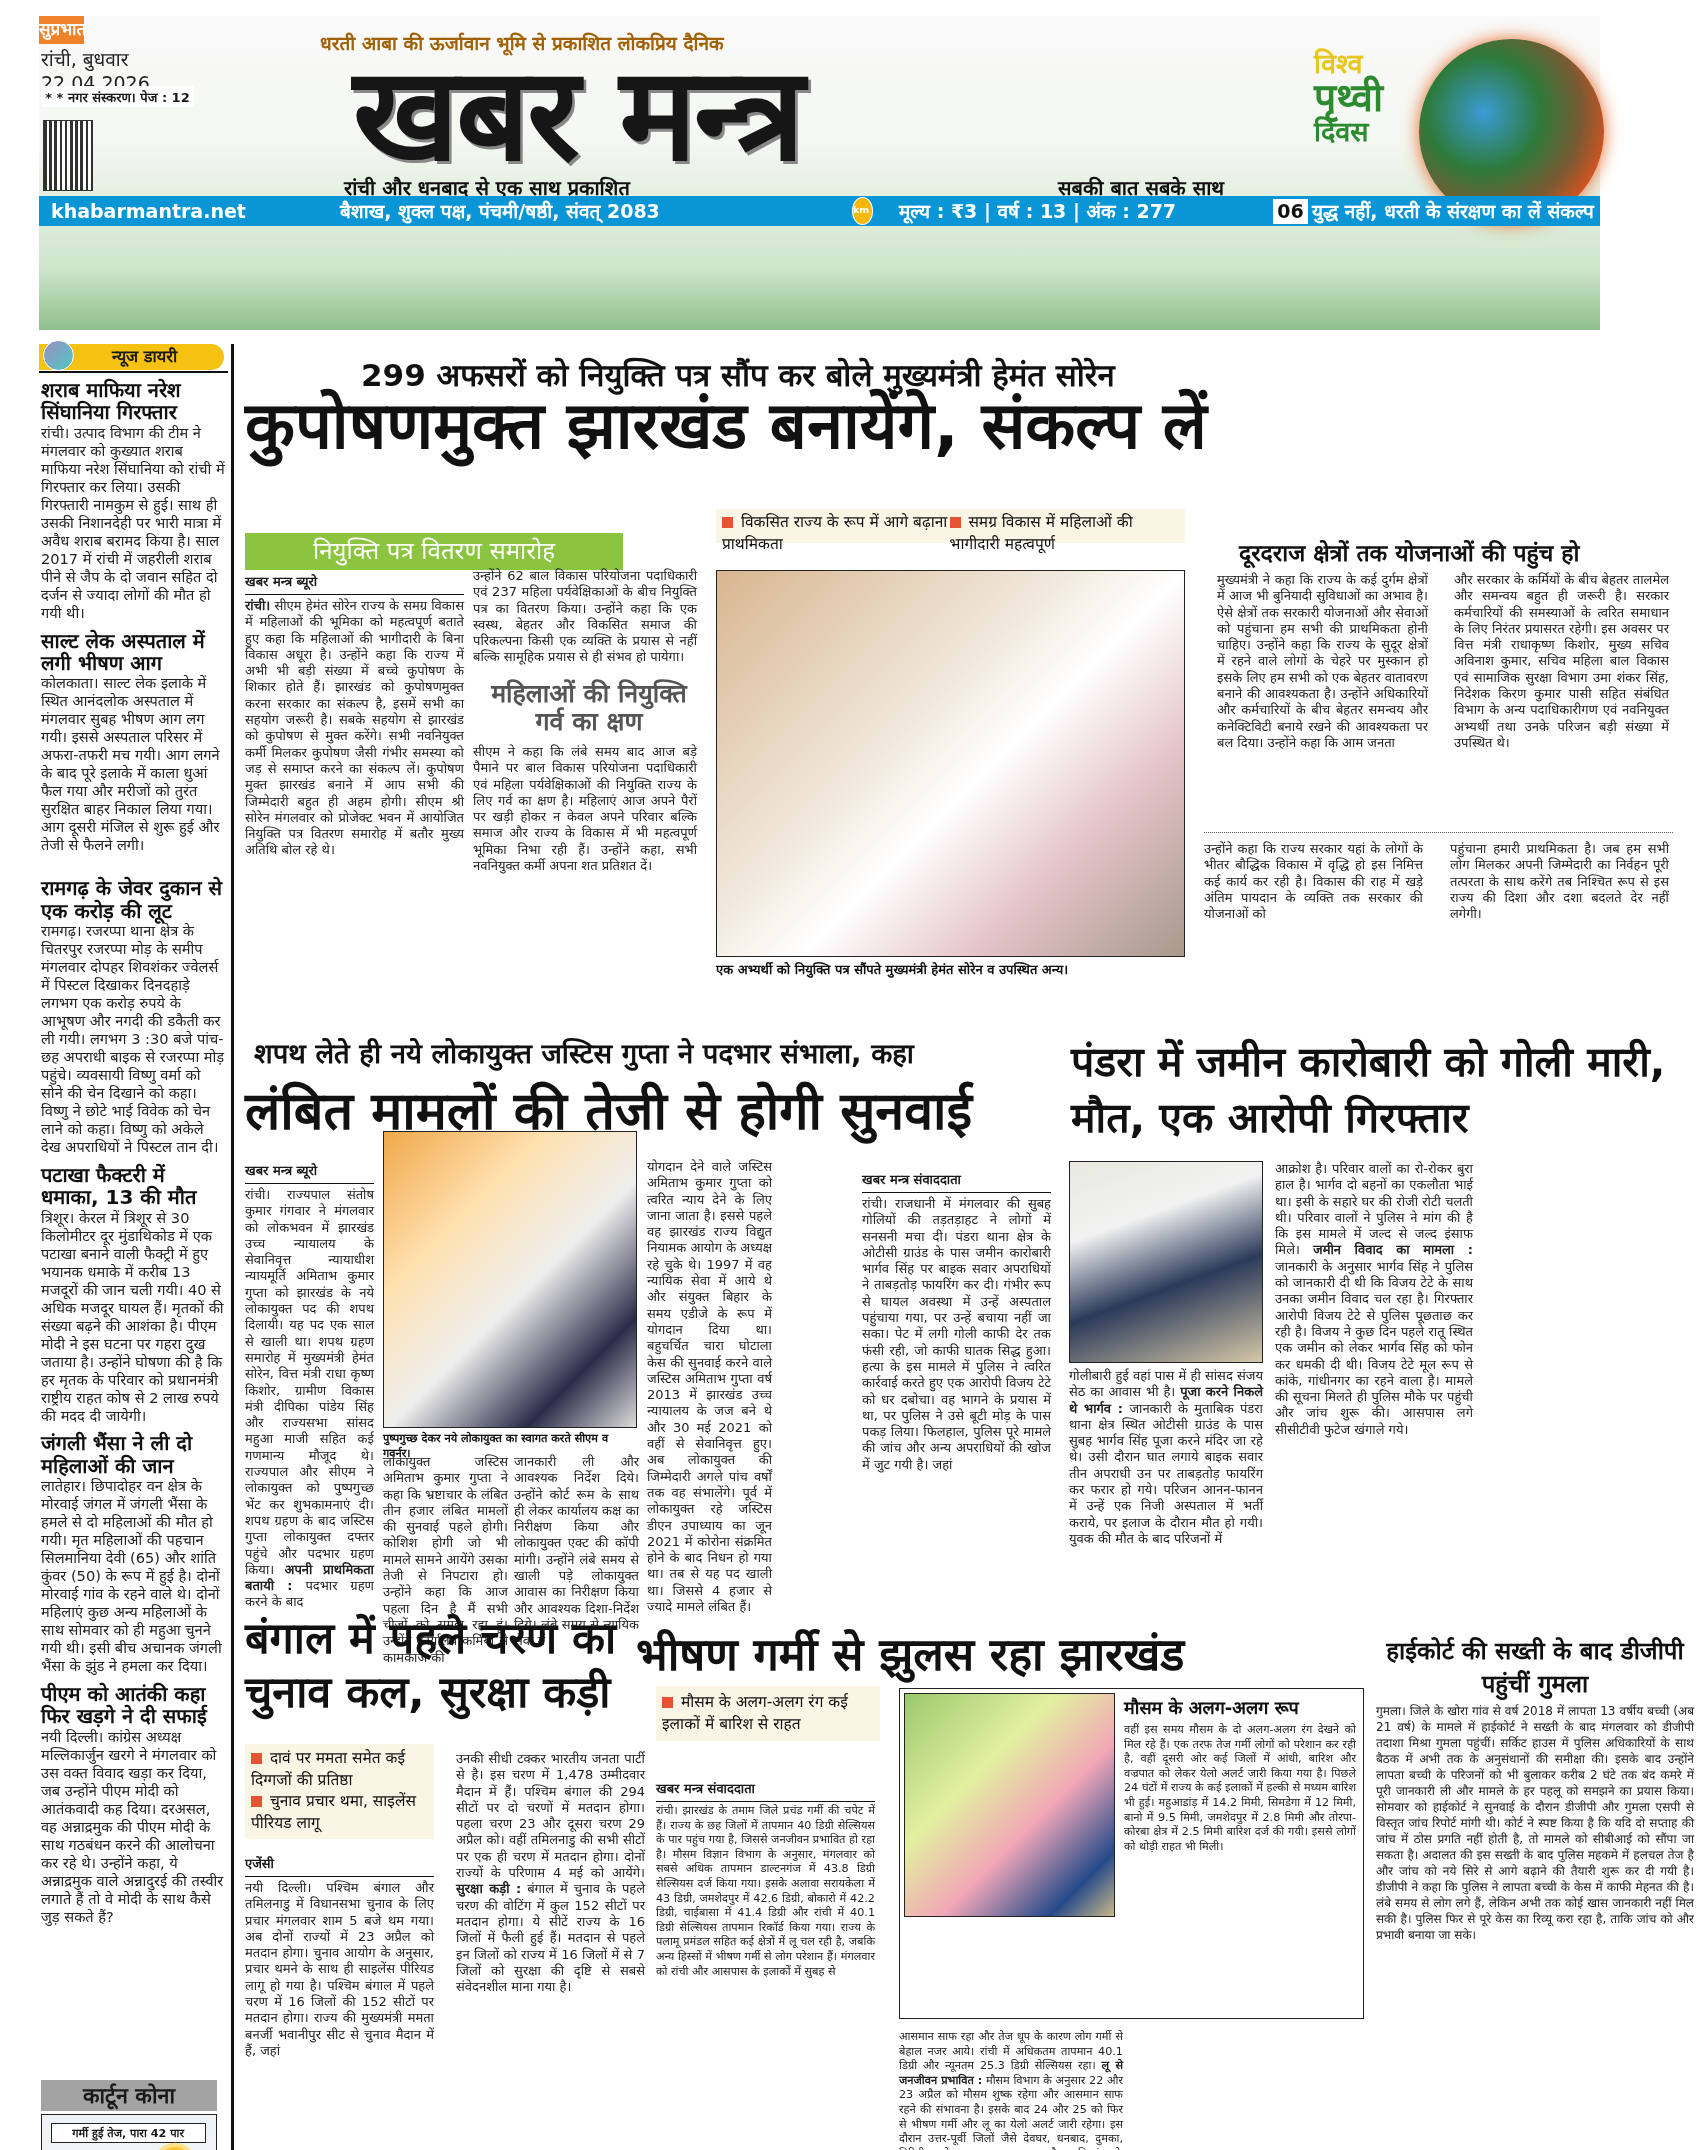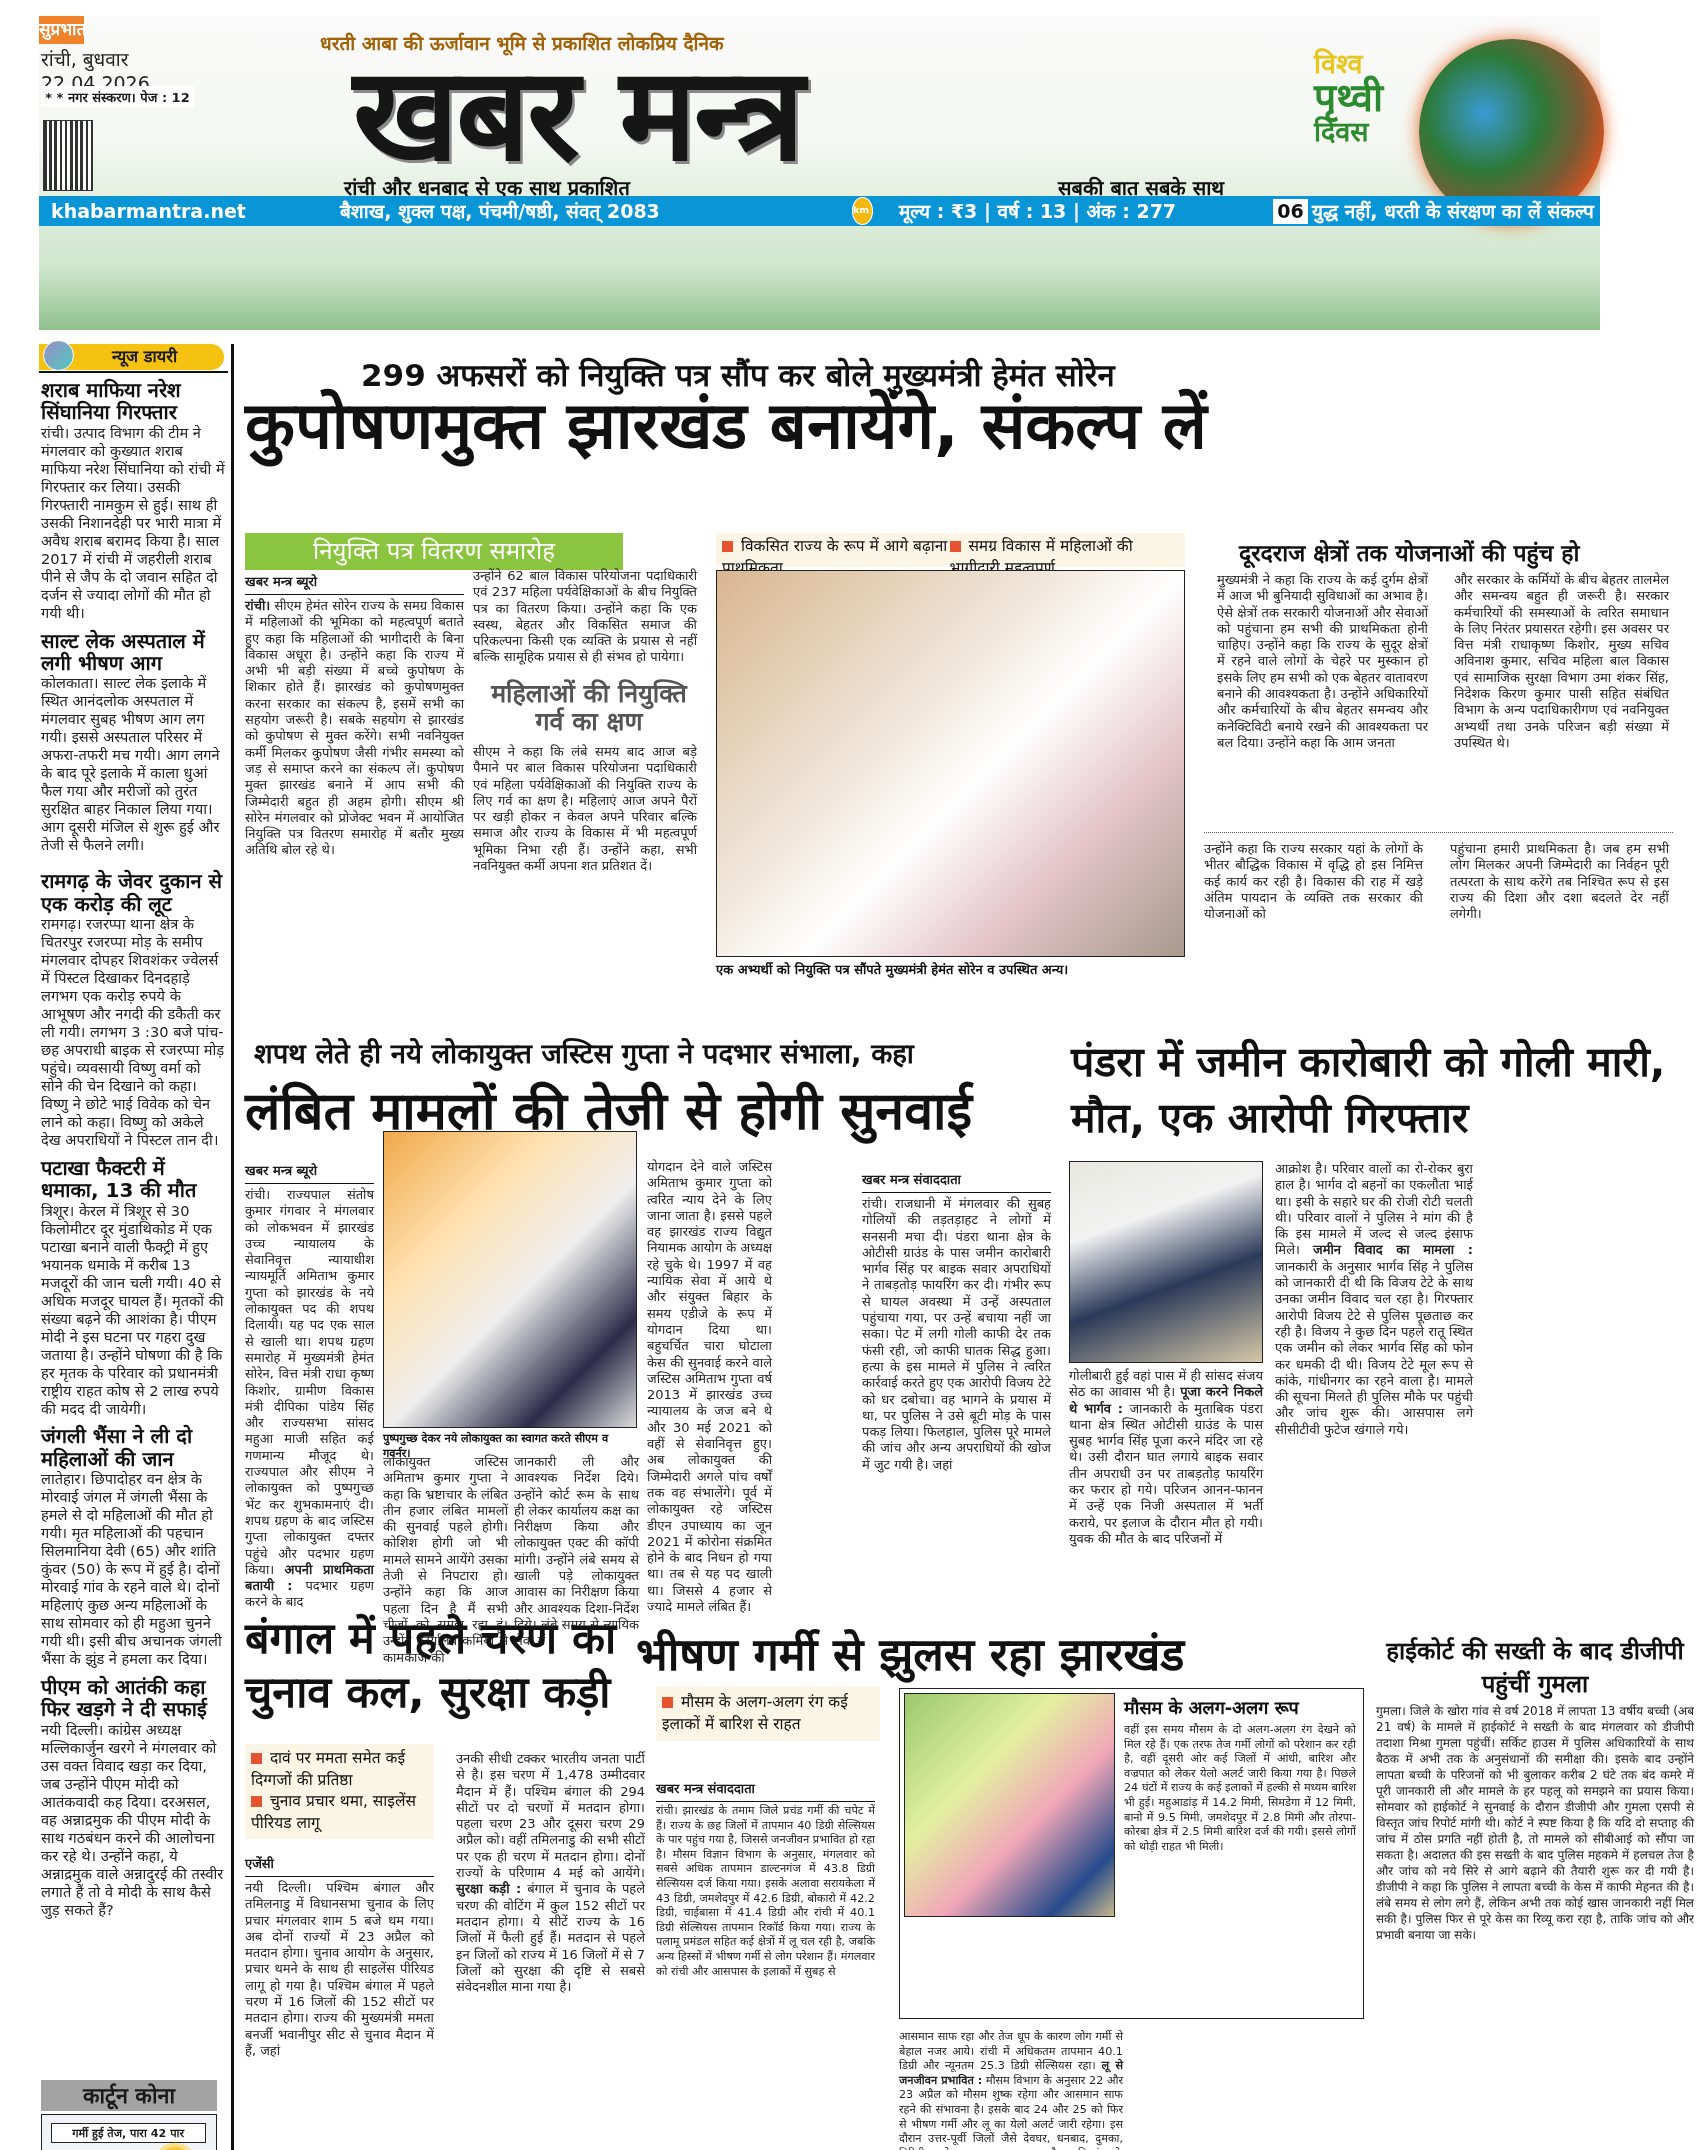--- a/index.html
+++ b/index.html
@@ -82,21 +82,21 @@
 <div class="abs col-rule" style="left:231px;top:344px;height:1897px"></div>
 <div class="abs nd-title">न्यूज डायरी</div>
 <div class="abs nd-icon"></div>
 <div class="abs hr" style="left:39px;top:371px;width:189px"></div>
 
 <div class="abs" style="left:41px;top:379px;width:185px">
   <div style="margin-bottom:7.7px">
     <div class="brief-h">शराब माफिया नरेश सिंघानिया गिरफ्तार</div>
     <div class="brief-b">रांची। उत्पाद विभाग की टीम ने मंगलवार को कुख्यात शराब माफिया नरेश सिंघानिया को रांची में गिरफ्तार कर लिया। उसकी गिरफ्तारी नामकुम से हुई। साथ ही उसकी निशानदेही पर भारी मात्रा में अवैध शराब बरामद किया है। साल 2017 में रांची में जहरीली शराब पीने से जैप के दो जवान सहित दो दर्जन से ज्यादा लोगों की मौत हो गयी थी।</div>
   </div>
-  <div style="margin-bottom:16px">
+  <div style="margin-bottom:23px">
     <div class="brief-h">साल्ट लेक अस्पताल में लगी भीषण आग</div>
     <div class="brief-b">कोलकाता। साल्ट लेक इलाके में स्थित आनंदलोक अस्पताल में मंगलवार सुबह भीषण आग लग गयी। इससे अस्पताल परिसर में अफरा-तफरी मच गयी। आग लगने के बाद पूरे इलाके में काला धुआं फैल गया और मरीजों को तुरंत सुरक्षित बाहर निकाल लिया गया। आग दूसरी मंजिल से शुरू हुई और तेजी से फैलने लगी।</div>
   </div>
   <div style="margin-bottom:7.7px">
     <div class="brief-h">रामगढ़ के जेवर दुकान से एक करोड़ की लूट</div>
     <div class="brief-b">रामगढ़। रजरप्पा थाना क्षेत्र के चितरपुर रजरप्पा मोड़ के समीप मंगलवार दोपहर शिवशंकर ज्वेलर्स में पिस्टल दिखाकर दिनदहाड़े लगभग एक करोड़ रुपये के आभूषण और नगदी की डकैती कर ली गयी। लगभग 3 :30 बजे पांच-छह अपराधी बाइक से रजरप्पा मोड़ पहुंचे। व्यवसायी विष्णु वर्मा को सोने की चेन दिखाने को कहा। विष्णु ने छोटे भाई विवेक को चेन लाने को कहा। विष्णु को अकेले देख अपराधियों ने पिस्टल तान दी।</div>
   </div>
   <div style="margin-bottom:7.7px">
     <div class="brief-h">पटाखा फैक्टरी में धमाका, 13 की मौत</div>
     <div class="brief-b">त्रिशूर। केरल में त्रिशूर से 30 किलोमीटर दूर मुंडाथिकोड में एक पटाखा बनाने वाली फैक्ट्री में हुए भयानक धमाके में करीब 13 मजदूरों की जान चली गयी। 40 से अधिक मजदूर घायल हैं। मृतकों की संख्या बढ़ने की आशंका है। पीएम मोदी ने इस घटना पर गहरा दुख जताया है। उन्होंने घोषणा की है कि हर मृतक के परिवार को प्रधानमंत्री राष्ट्रीय राहत कोष से 2 लाख रुपये की मदद दी जायेगी।</div>
@@ -121,21 +121,21 @@
 
 <div class="abs h-main sub-gray" style="left:361px;top:353px;font-size:31px">299 अफसरों को नियुक्ति पत्र सौंप कर बोले मुख्यमंत्री हेमंत सोरेन</div>
 <div class="abs h-main" style="left:245px;top:389px;font-size:65px;line-height:73px">कुपोषणमुक्त झारखंड बनायेंगे, संकल्प लें</div>
 <div class="abs green-strip" style="left:245px;top:533px;width:378px;height:37px">नियुक्ति पत्र वितरण समारोह</div>
 <div class="abs byline" style="left:245px;top:572px;width:219px">खबर मन्त्र ब्यूरो</div>
 <div class="abs body" style="left:245px;top:598px;width:219px"><b>रांची।</b> <span>सीएम हेमंत सोरेन राज्य के समग्र विकास में महिलाओं की भूमिका को महत्वपूर्ण बताते हुए कहा कि महिलाओं की भागीदारी के बिना विकास अधूरा है। उन्होंने कहा कि राज्य में अभी भी बड़ी संख्या में बच्चे कुपोषण के शिकार होते हैं। झारखंड को कुपोषणमुक्त करना सरकार का संकल्प है, इसमें सभी का सहयोग जरूरी है। सबके सहयोग से झारखंड को कुपोषण से मुक्त करेंगे। सभी नवनियुक्त कर्मी मिलकर कुपोषण जैसी गंभीर समस्या को जड़ से समाप्त करने का संकल्प लें। कुपोषण मुक्त झारखंड बनाने में आप सभी की जिम्मेदारी बहुत ही अहम होगी। सीएम श्री सोरेन मंगलवार को प्रोजेक्ट भवन में आयोजित नियुक्ति पत्र वितरण समारोह में बतौर मुख्य अतिथि बोल रहे थे।</span></div>
 <div class="abs body" style="left:473px;top:568px;width:224px">उन्होंने 62 बाल विकास परियोजना पदाधिकारी एवं 237 महिला पर्यवेक्षिकाओं के बीच नियुक्ति पत्र का वितरण किया। उन्होंने कहा कि एक स्वस्थ, बेहतर और विकसित समाज की परिकल्पना किसी एक व्यक्ति के प्रयास से नहीं बल्कि सामूहिक प्रयास से ही संभव हो पायेगा।</div>
 <div class="abs sub-gray" style="left:486px;top:680px;width:206px;font-size:25px;line-height:28px;text-align:center">महिलाओं की नियुक्ति गर्व का क्षण</div>
 <div class="abs body" style="left:473px;top:744px;width:224px">सीएम ने कहा कि लंबे समय बाद आज बड़े पैमाने पर बाल विकास परियोजना पदाधिकारी एवं महिला पर्यवेक्षिकाओं की नियुक्ति राज्य के लिए गर्व का क्षण है। महिलाएं आज अपने पैरों पर खड़ी होकर न केवल अपने परिवार बल्कि समाज और राज्य के विकास में भी महत्वपूर्ण भूमिका निभा रही हैं। उन्होंने कहा, सभी नवनियुक्त कर्मी अपना शत प्रतिशत दें।</div>
 
-<div class="abs bullet-box" style="left:716px;top:533px;width:469px;height:34px;padding:3.4px 6px;display:flex;">
+<div class="abs bullet-box" style="left:716px;top:509px;width:469px;height:34px;padding:3.4px 6px;display:flex;">
   <div><span class="sq"></span><span>विकसित राज्य के रूप में आगे बढ़ाना प्राथमिकता</span></div>
   <div><span class="sq"></span><span>समग्र विकास में महिलाओं की भागीदारी महत्वपूर्ण</span></div>
 </div>
 <div class="abs photo ph1" style="left:716px;top:570px;width:469px;height:387px"></div>
 <div class="abs caption" style="left:716px;top:960px;width:469px">एक अभ्यर्थी को नियुक्ति पत्र सौंपते मुख्यमंत्री हेमंत सोरेन व उपस्थित अन्य।</div>
 
 <div class="abs h-main" style="left:1239px;top:536px;font-size:23px">दूरदराज क्षेत्रों तक योजनाओं की पहुंच हो</div>
 <div class="abs body" style="left:1217px;top:572px;width:211px">मुख्यमंत्री ने कहा कि राज्य के कई दुर्गम क्षेत्रों में आज भी बुनियादी सुविधाओं का अभाव है। ऐसे क्षेत्रों तक सरकारी योजनाओं और सेवाओं को पहुंचाना हम सभी की प्राथमिकता होनी चाहिए। उन्होंने कहा कि राज्य के सुदूर क्षेत्रों में रहने वाले लोगों के चेहरे पर मुस्कान हो इसके लिए हम सभी को एक बेहतर वातावरण बनाने की आवश्यकता है। उन्होंने अधिकारियों और कर्मचारियों के बीच बेहतर समन्वय और कनेक्टिविटी बनाये रखने की आवश्यकता पर बल दिया। उन्होंने कहा कि आम जनता</div>
 <div class="abs body" style="left:1454px;top:572px;width:215px">और सरकार के कर्मियों के बीच बेहतर तालमेल और समन्वय बहुत ही जरूरी है। सरकार कर्मचारियों की समस्याओं के त्वरित समाधान के लिए निरंतर प्रयासरत रहेगी। इस अवसर पर वित्त मंत्री राधाकृष्ण किशोर, मुख्य सचिव अविनाश कुमार, सचिव महिला बाल विकास एवं सामाजिक सुरक्षा विभाग उमा शंकर सिंह, निदेशक किरण कुमार पासी सहित संबंधित विभाग के अन्य पदाधिकारीगण एवं नवनियुक्त अभ्यर्थी तथा उनके परिजन बड़ी संख्या में उपस्थित थे।</div>
 <div class="abs" style="left:1204px;top:832px;width:469px;border-top:1.3px dotted #555"></div>

